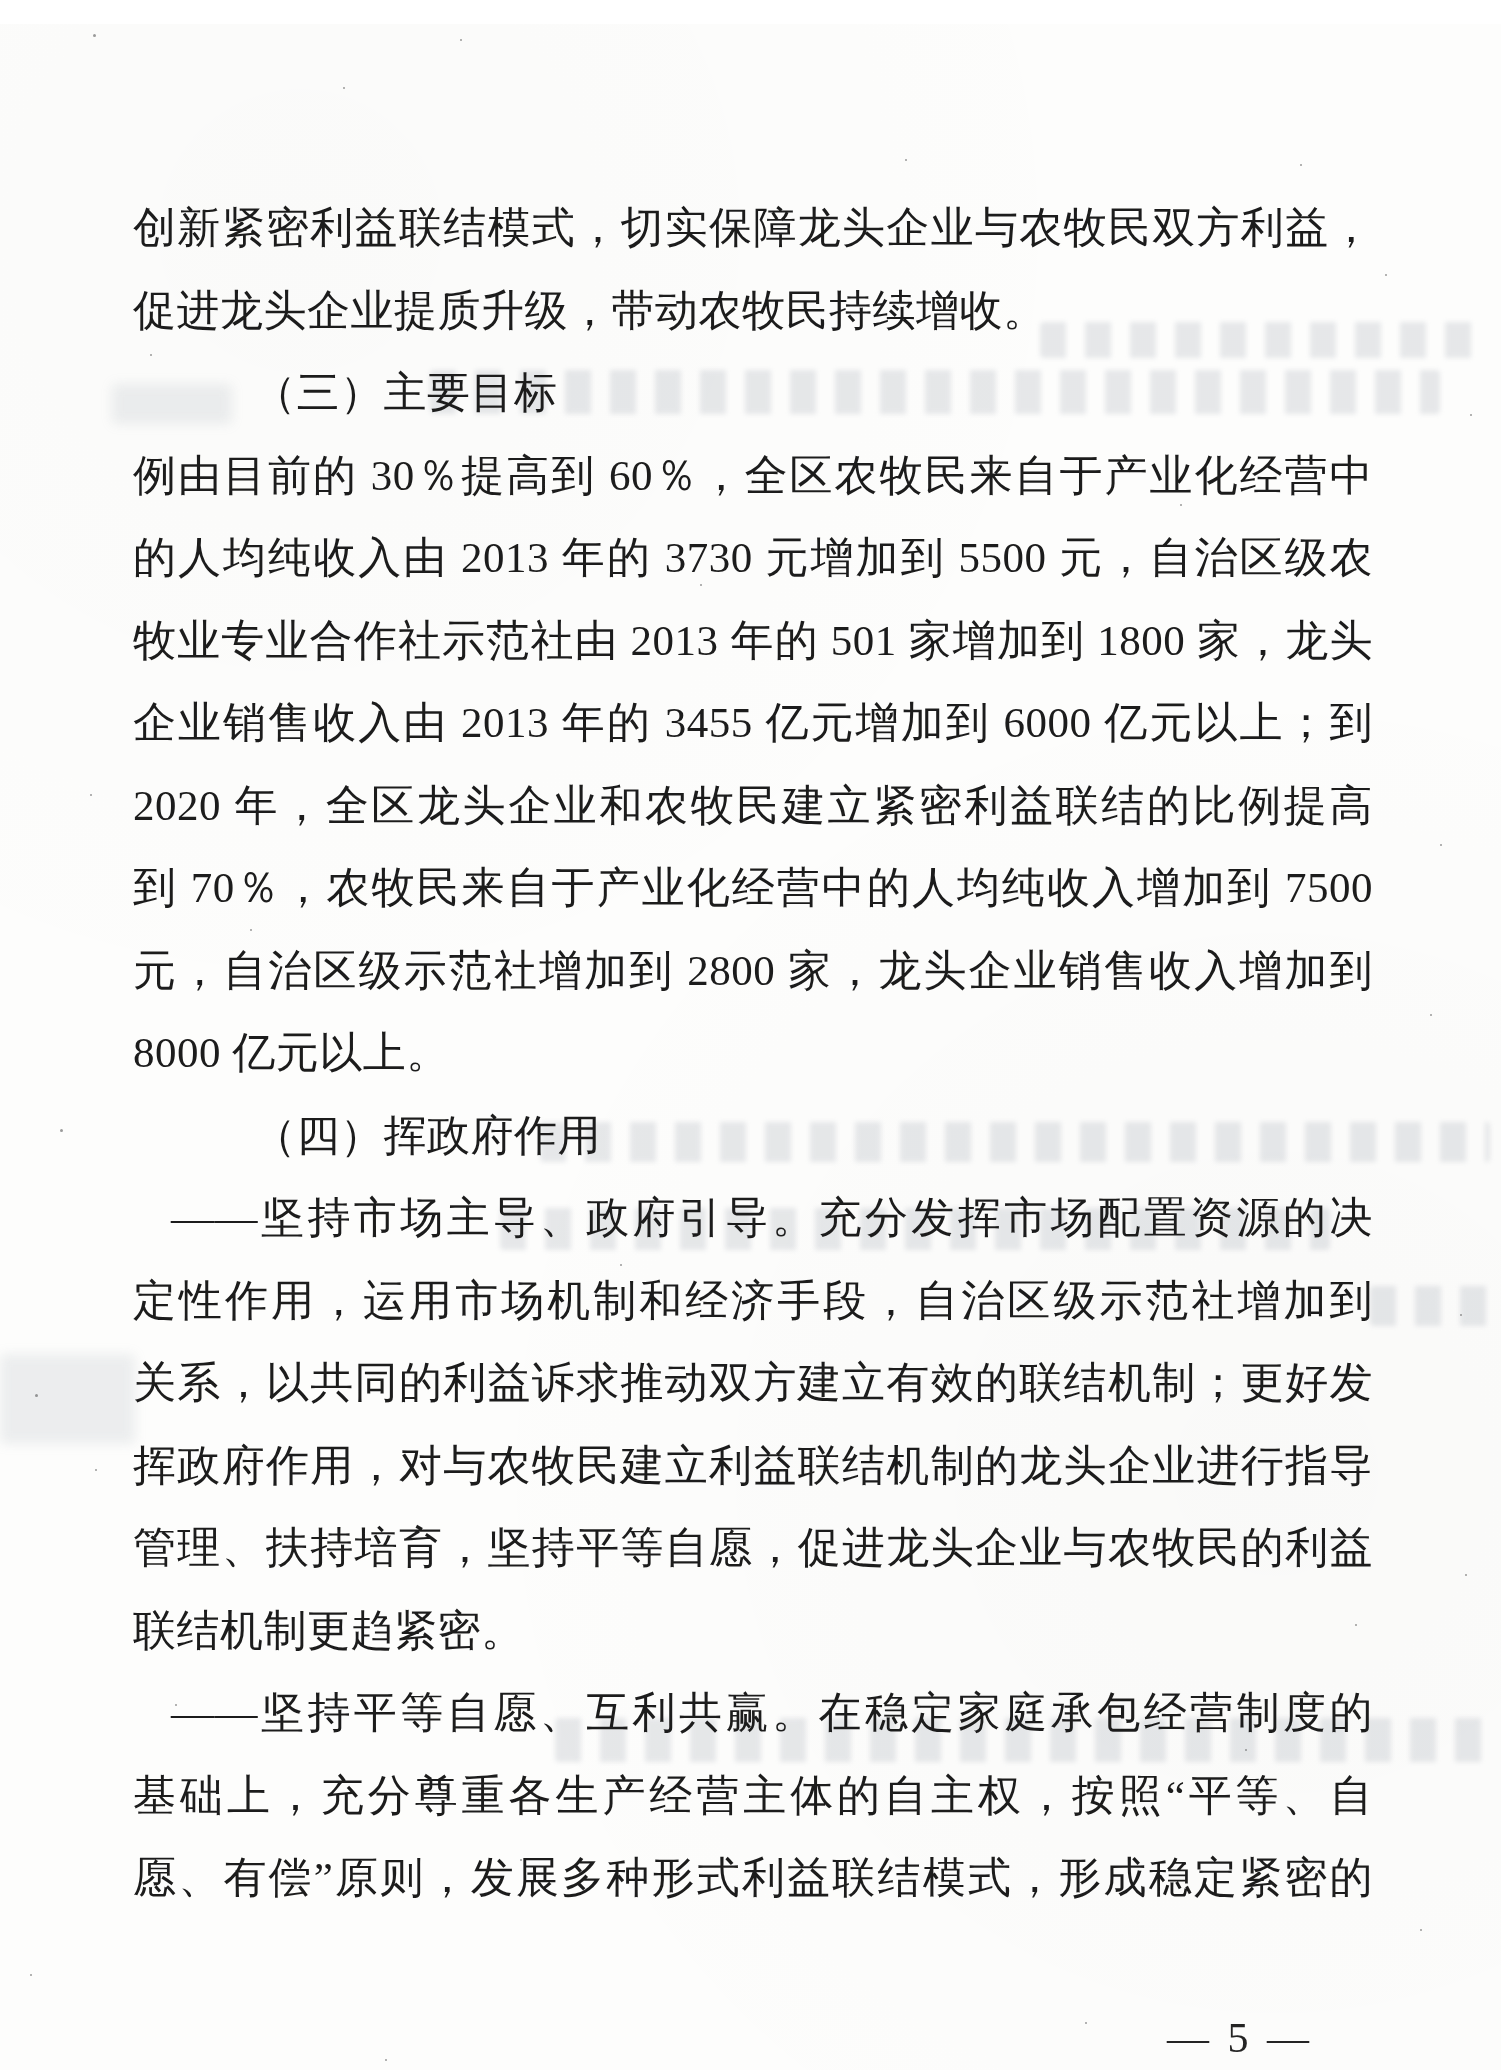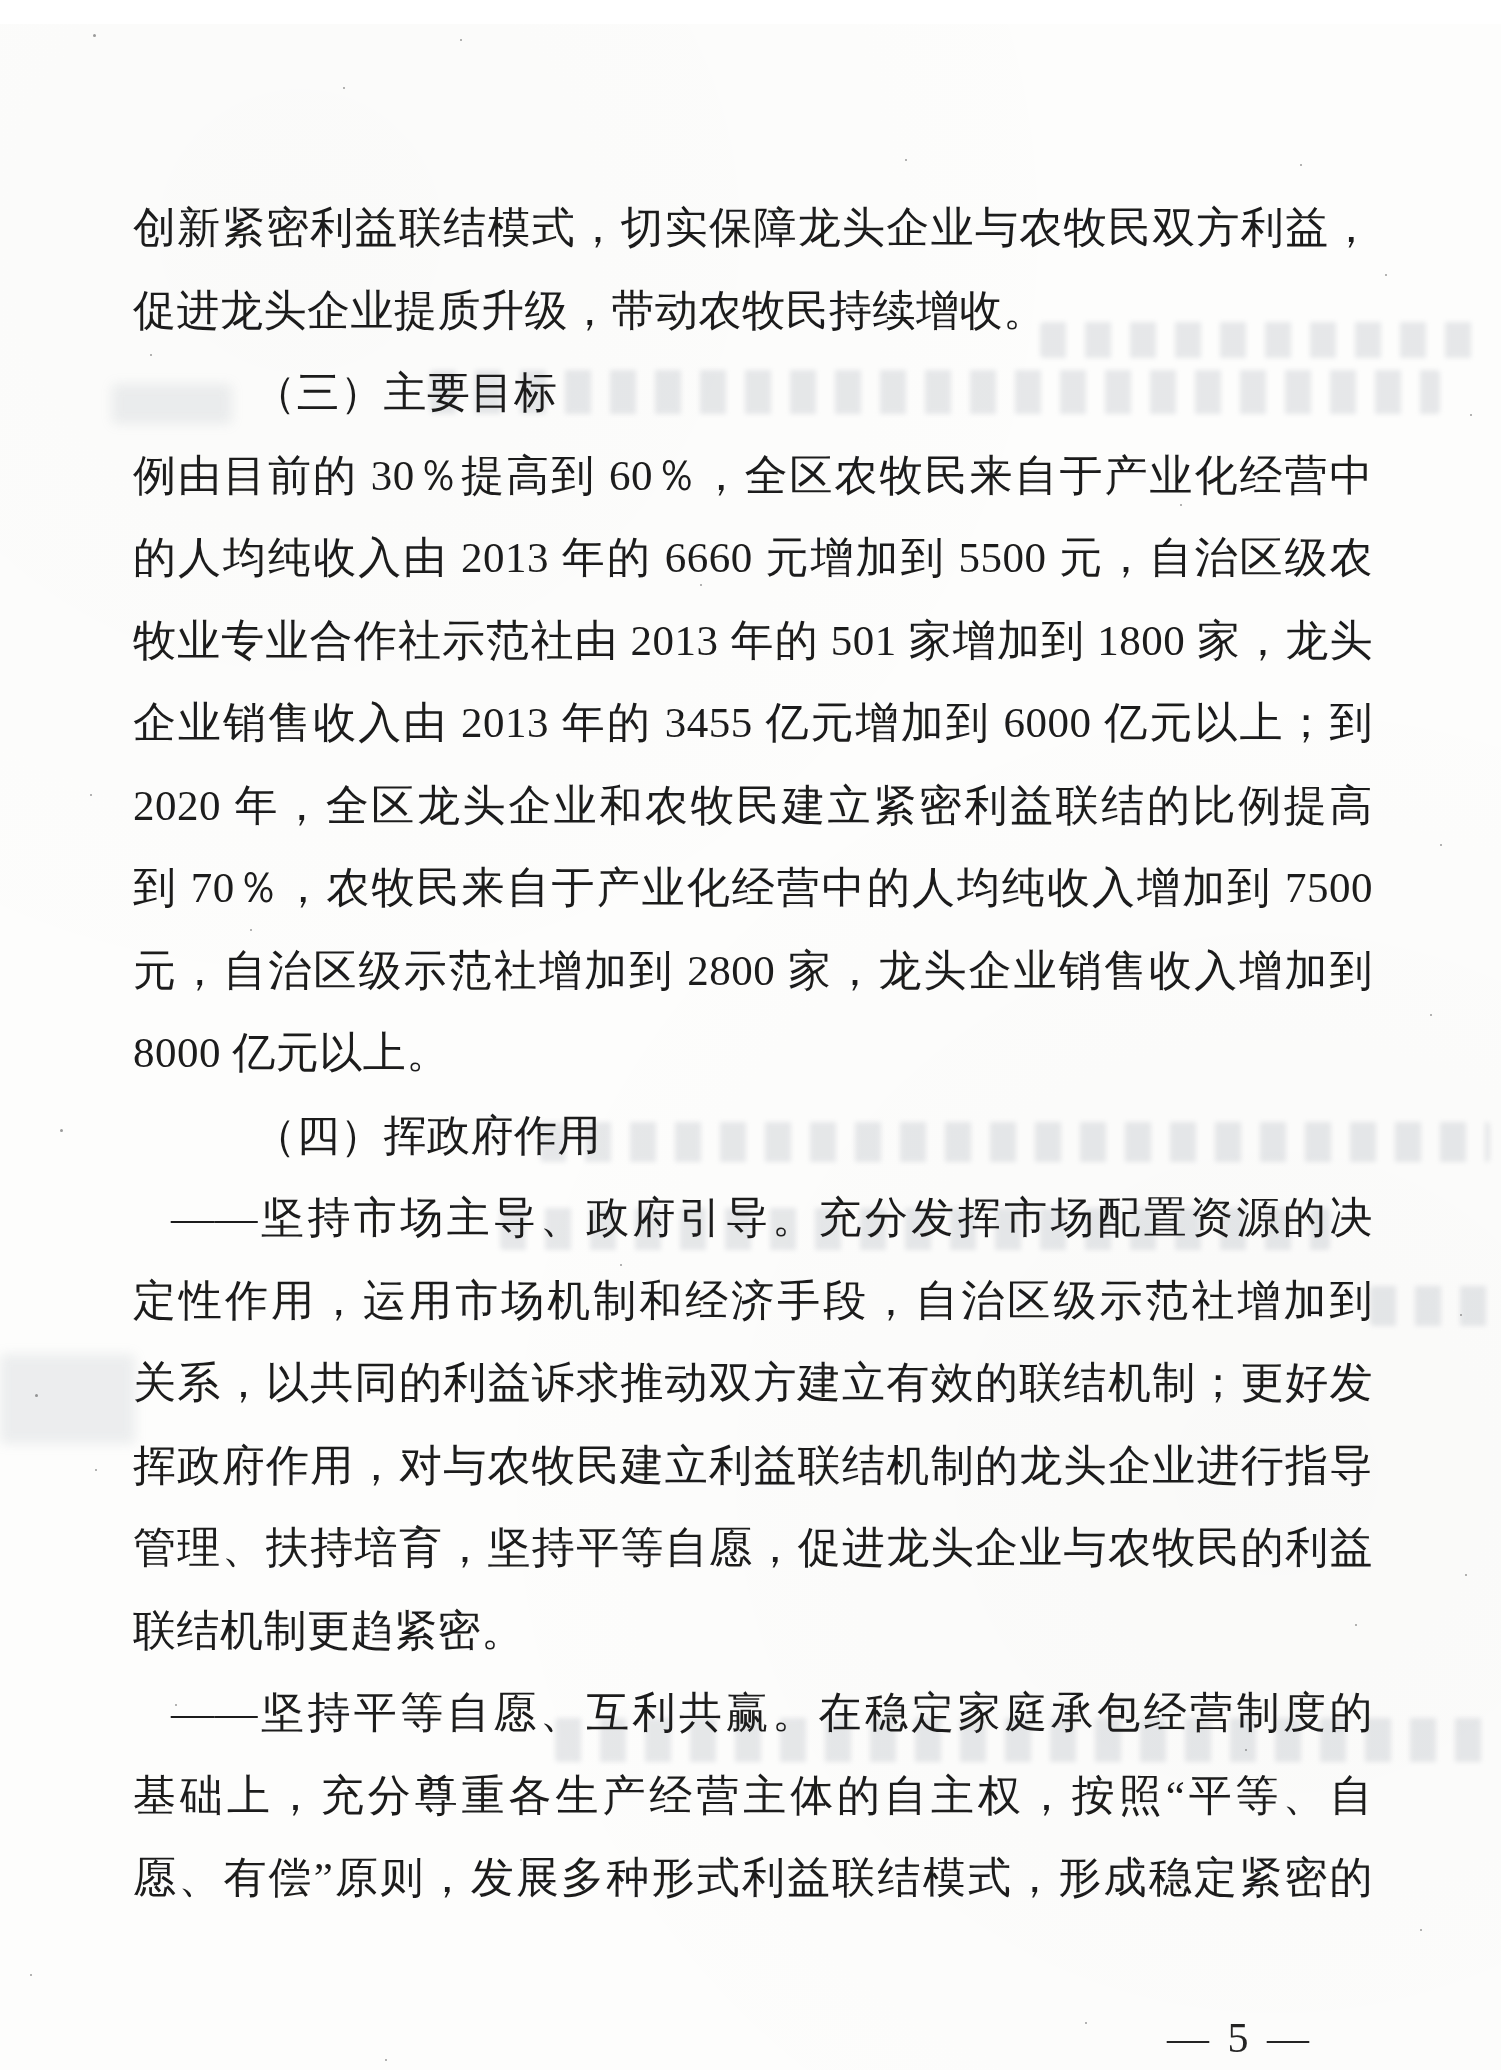--- a/index.html
+++ b/index.html
@@ -101,21 +101,21 @@
   <div class="bleed" style="left:500px; top:1184px; width:830px; height:42px;"></div>
   <div class="bleed" style="left:1370px; top:1262px; width:130px; height:40px;"></div>
   <div class="bleed blob" style="left:0px; top:1330px; width:135px; height:90px;"></div>
   <div class="bleed" style="left:555px; top:1694px; width:940px; height:44px;"></div>
 
   <div class="content" id="content">
       <div class="t-line full">创新紧密利益联结模式，切实保障龙头企业与农牧民双方利益，</div>
       <div class="t-line end">促进龙头企业提质升级，带动农牧民持续增收。</div>
       <div class="t-line heading">（三）主要目标</div>
       <div class="t-line full">例由目前的 30％提高到 60％，全区农牧民来自于产业化经营中</div>
-      <div class="t-line full">的人均纯收入由 2013 年的 6660 元增加到 5500 元，自治区级农</div>
+      <div class="t-line full">的人均纯收入由 2013 年的 3730 元增加到 5500 元，自治区级农</div>
       <div class="t-line full">牧业专业合作社示范社由 2013 年的 501 家增加到 1800 家，龙头</div>
       <div class="t-line full">企业销售收入由 2013 年的 3455 亿元增加到 6000 亿元以上；到</div>
       <div class="t-line full">2020 年，全区龙头企业和农牧民建立紧密利益联结的比例提高</div>
       <div class="t-line full">到 70％，农牧民来自于产业化经营中的人均纯收入增加到 7500</div>
       <div class="t-line full">元，自治区级示范社增加到 2800 家，龙头企业销售收入增加到</div>
       <div class="t-line end">8000 亿元以上。</div>
       <div class="t-line heading">（四）挥政府作用</div>
       <div class="t-line dash-indent">——坚持市场主导、政府引导。充分发挥市场配置资源的决</div>
       <div class="t-line full">定性作用，运用市场机制和经济手段，自治区级示范社增加到</div>
       <div class="t-line full">关系，以共同的利益诉求推动双方建立有效的联结机制；更好发</div>

